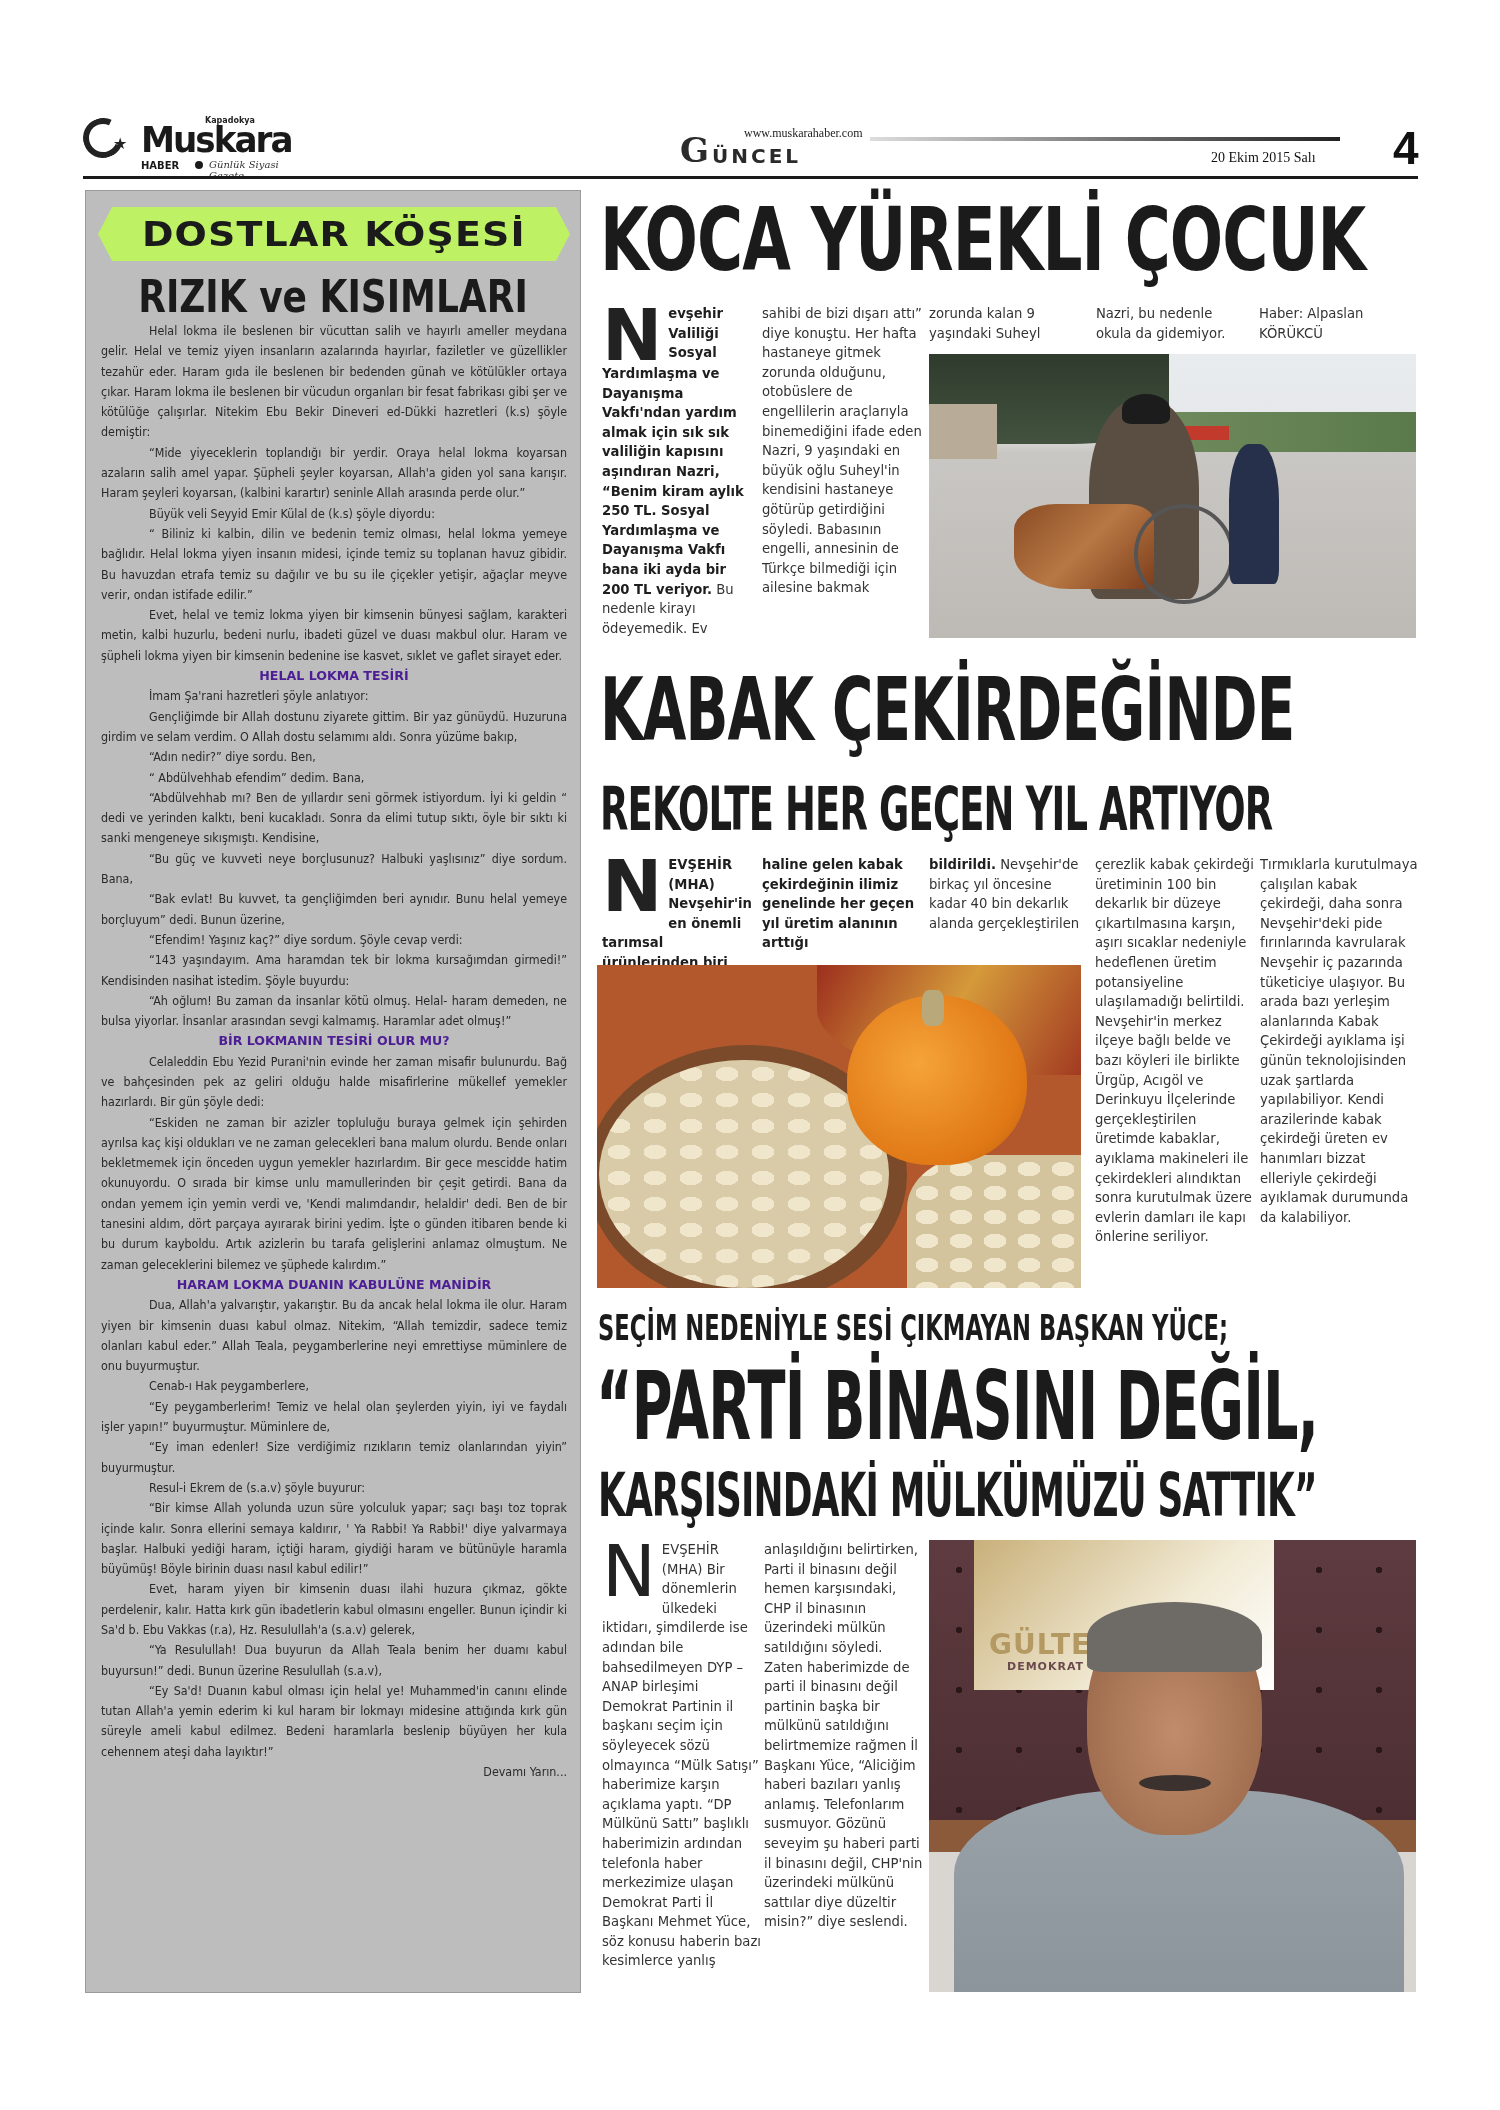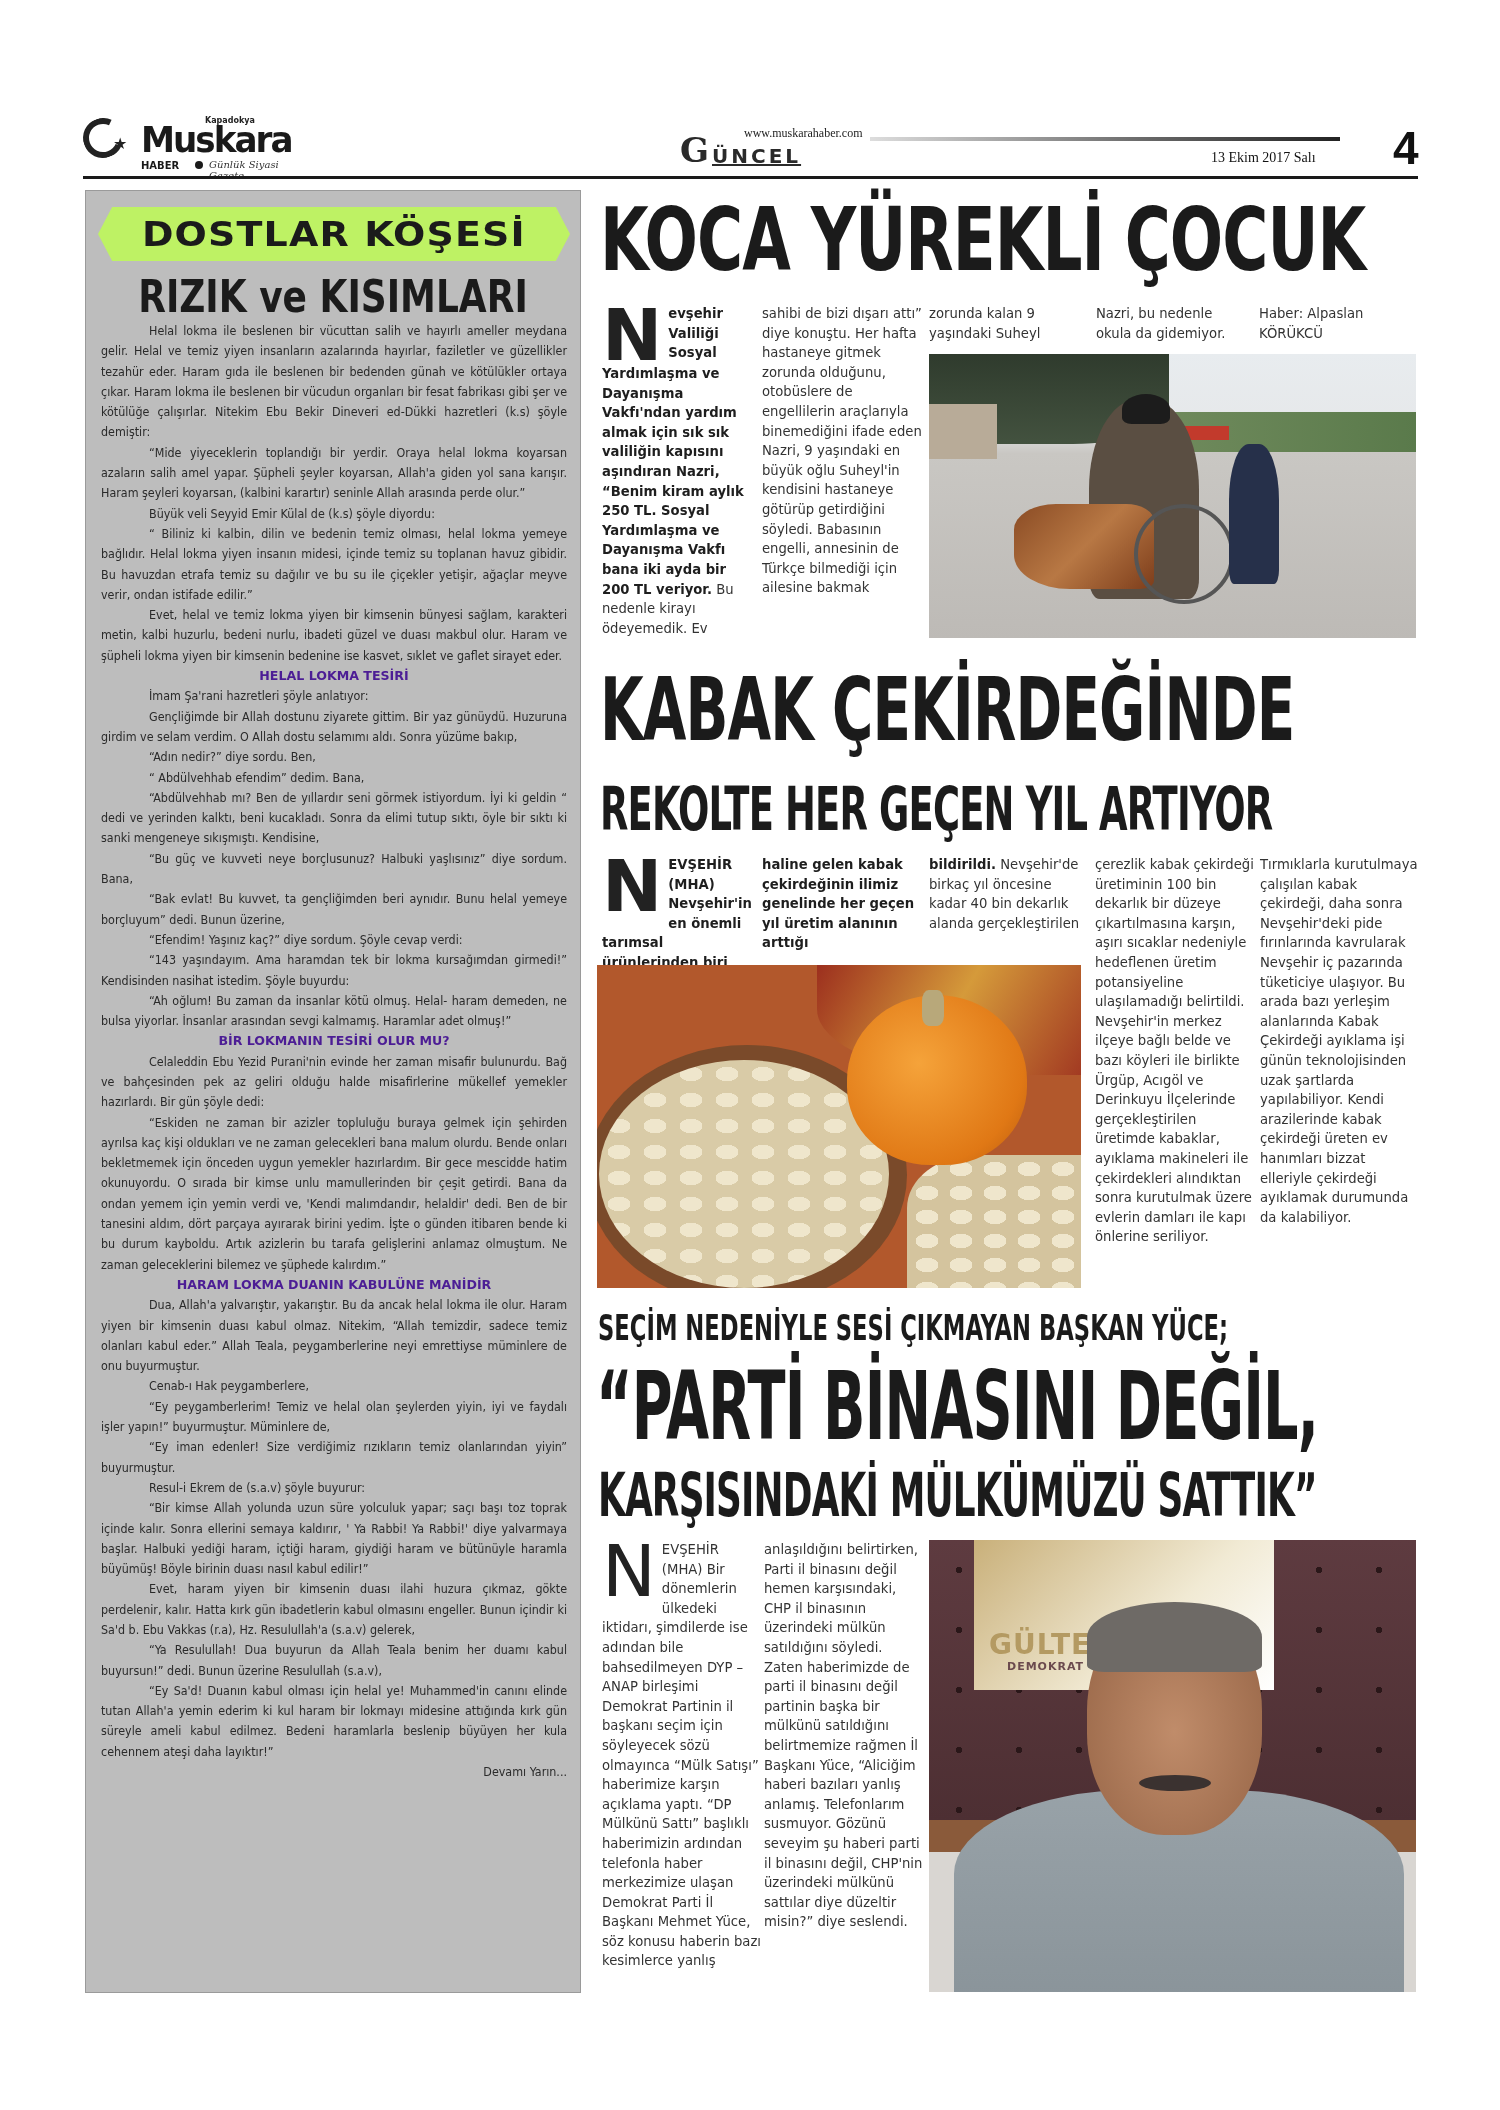--- a/index.html
+++ b/index.html
@@ -12,21 +12,21 @@
   .logo .swoosh { position: absolute; left: 0; top: 6px; width: 40px; height: 40px; border: 6px solid #222; border-right-color: transparent; border-radius: 50%; transform: rotate(-20deg); }
   .logo .star { position: absolute; left: 30px; top: 22px; font-size: 16px; color: #222; }
   .logo .kapadokya { position: absolute; left: 92px; top: 4px; font: bold 8px "DejaVu Sans", sans-serif; color: #222; margin-left: 30px; }
   .logo .muskara { position: absolute; left: 58px; top: 6px; font: bold 38px "DejaVu Sans Condensed", "DejaVu Sans", sans-serif; letter-spacing: -2px; color: #1a1a1a; transform: scaleY(0.95); }
   .logo .haber { position: absolute; left: 58px; top: 48px; font: bold 10px "DejaVu Sans", sans-serif; color: #1a1a1a; }
   .logo .dot { position: absolute; left: 112px; top: 49px; width: 8px; height: 8px; background: #1a1a1a; border-radius: 50%; }
   .logo .tagline { position: absolute; left: 126px; top: 47px; font: italic 10px "DejaVu Serif", serif; color: #333; }
 
   .section-mark { position: absolute; left: 597px; top: 14px; width: 740px; height: 50px; }
   .section-mark .g { position: absolute; left: 0; top: 4px; font: bold 34px "DejaVu Serif", serif; color: #2a2a2a; }
-  .section-mark .uncel { position: absolute; left: 32px; top: 18px; font: bold 20px "DejaVu Sans", sans-serif; letter-spacing: 3px; color: #2a2a2a; text-decoration: underline; }
+  .section-mark .uncel { position: absolute; left: 32px; top: 18px; font: bold 20px "DejaVu Sans", sans-serif; letter-spacing: 3px; color: #2a2a2a; }
   .section-mark .url { position: absolute; left: 64px; top: 0; font: 12px "Liberation Serif", serif; color: #222; }
   .section-mark .rule { position: absolute; left: 190px; top: 11px; width: 470px; height: 4px; background: linear-gradient(90deg, #ddd, #666 60%, #222); }
   .date { position: absolute; left: 1128px; top: 38px; font: 14px "Liberation Serif", serif; color: #111; }
   .page-num { position: absolute; left: 1310px; top: 9px; font: bold 46px "Liberation Sans", sans-serif; color: #111; }
   .mast-rule { position: absolute; left: 83px; top: 176px; width: 1335px; height: 3px; background: #1a1a1a; }
 
   
   .column-box { position: absolute; left: 85px; top: 190px; width: 496px; height: 1803px; background: #bdbdbd; border: 1px solid #9a9a9a; }
   .banner { position: absolute; left: 12px; top: 16px; width: 472px; height: 54px; background: #bef264;
             clip-path: polygon(3% 0, 97% 0, 100% 50%, 97% 100%, 3% 100%, 0 50%); display: flex; align-items: center; justify-content: center; }
@@ -103,21 +103,21 @@
     <span class="tagline">Günlük Siyasi Gazete</span>
   </div>
 
   <div class="section-mark">
     <span class="g">G</span>
     <span class="uncel">ÜNCEL</span>
     <span class="url">www.muskarahaber.com</span>
     <span class="rule"></span>
   </div>
 
-  <span class="date">13 Ekim 2017 Salı</span>
+  <span class="date">20 Ekim 2015 Salı</span>
   <span class="page-num">4</span>
 </header>
 <div class="mast-rule"></div>
 
 <section class="column-box">
   <div class="banner">
     <span>DOSTLAR KÖŞESİ</span>
   </div>
   <h2 class="col-title">RIZIK ve KISIMLARI</h2>
   <div class="col-body" id="col-body">

